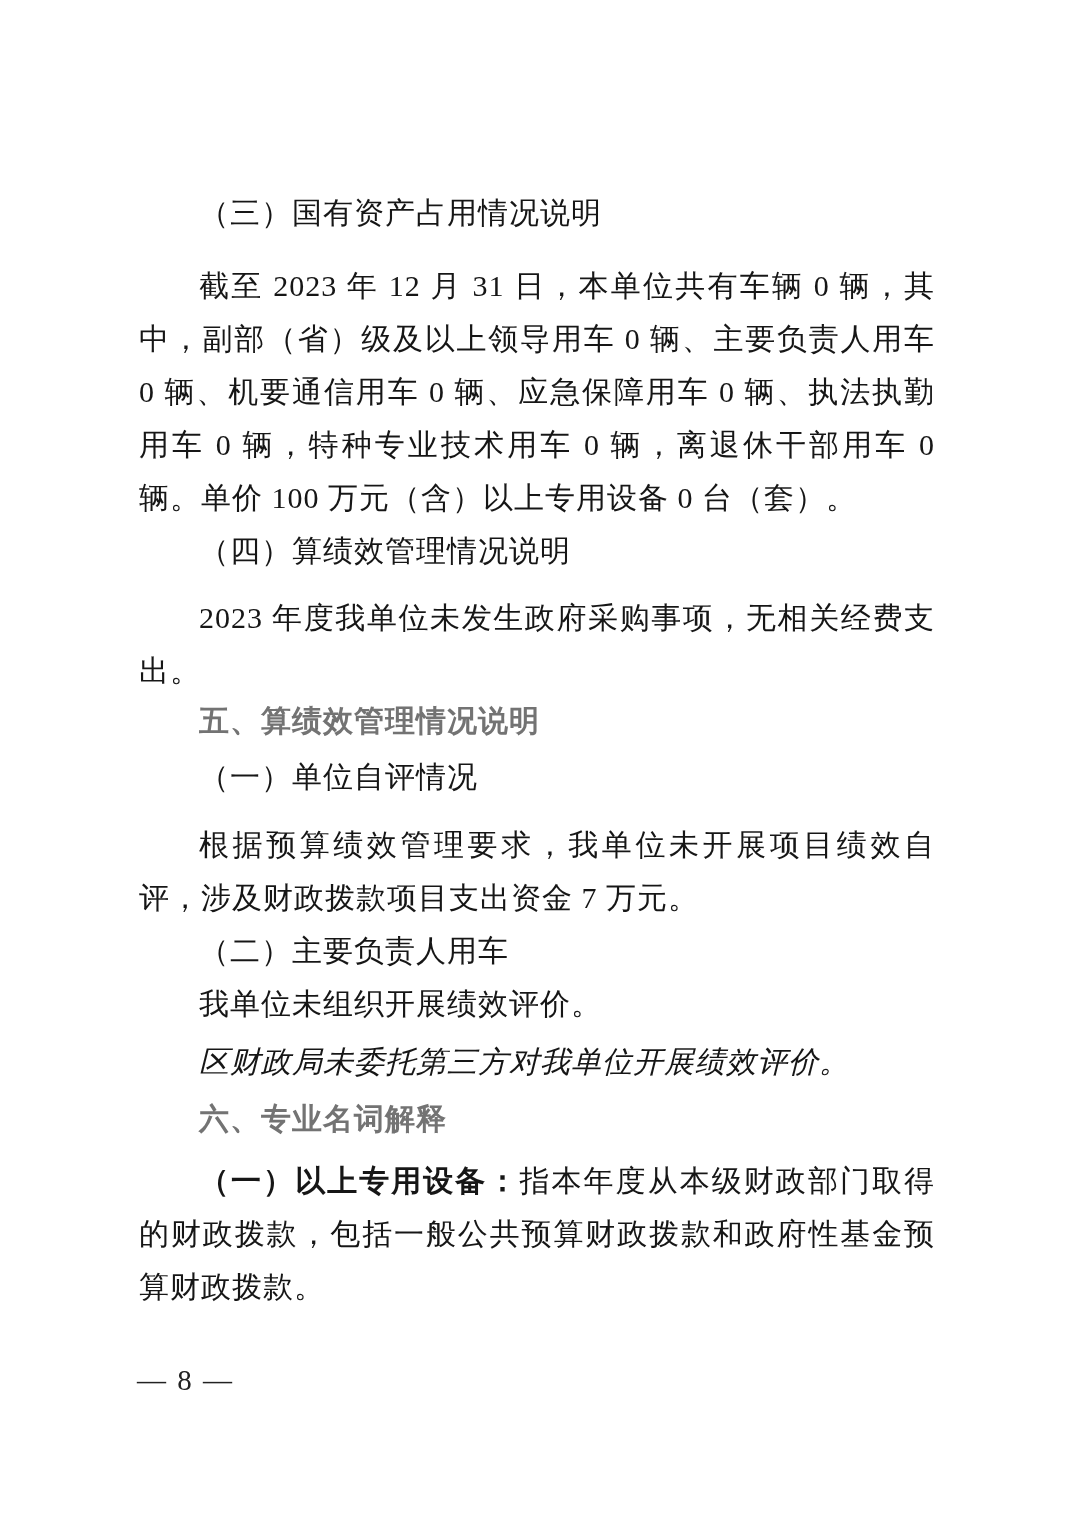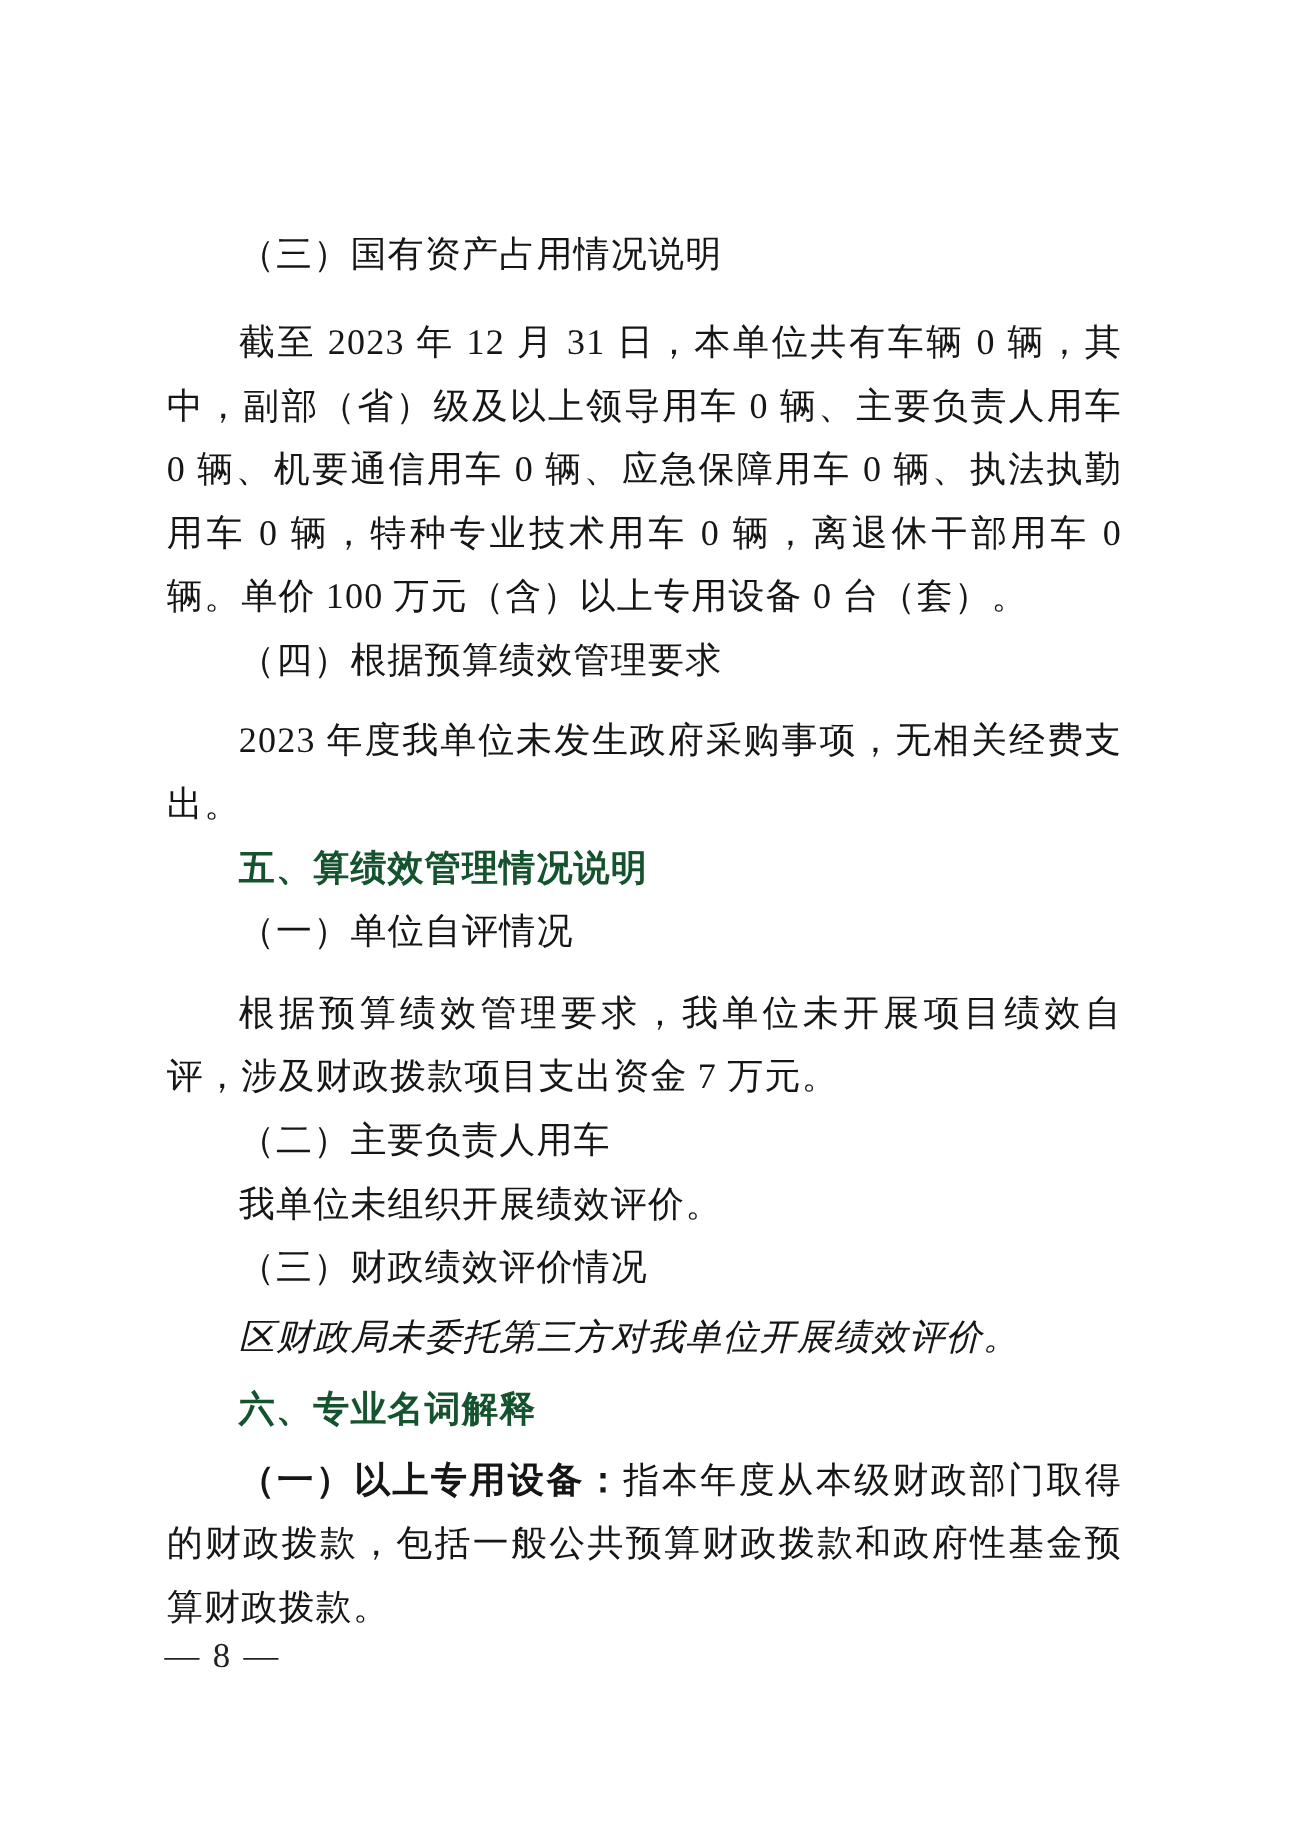--- a/index.html
+++ b/index.html
@@ -41,23 +41,23 @@
     text-indent: 2em;
     letter-spacing: 2px;
   }
   
   .para {
     text-indent: 2em;
   }
   
   .chapter {
     text-indent: 2em;
-    font-family: Liberation Serif, serif;
+    font-family: Liberation Mono, monospace;
     font-weight: 700;
-    color: #14532d;
+    color: #737373;
     letter-spacing: 1px;
   }
   .mt20 { margin-top: 20px !important; }
   .mt15 { margin-top: 15px !important; }
   .mt14 { margin-top: 14px !important; }
   .mt7  { margin-top: 7px  !important; }
   .mt6  { margin-top: 6px  !important; }
   .mt5  { margin-top: 5px  !important; font-style: italic; }
   .term-lead {
     font-weight: 700;
@@ -74,35 +74,34 @@
 </head>
 <body>
 
 <div class="page">
   <div class="content">
 
     <p class="sub">（三）国有资产占用情况说明</p>
 
     <p class="para mt20">截至 2023 年 12 月 31 日，本单位共有车辆 0 辆，其中，副部（省）级及以上领导用车 0 辆、主要负责人用车 0 辆、机要通信用车 0 辆、应急保障用车 0 辆、执法执勤用车 0 辆，特种专业技术用车 0 辆，离退休干部用车 0 辆。单价 100 万元（含）以上专用设备 0 台（套）。</p>
 
-    <p class="sub">（四）根据预算绩效管理要求</p>
+    <p class="sub">（四）算绩效管理情况说明</p>
 
     <p class="para mt14">2023 年度我单位未发生政府采购事项，无相关经费支出。</p>
 
     <p class="chapter">五、算绩效管理情况说明</p>
 
     <p class="sub">（一）单位自评情况</p>
 
     <p class="para mt15">根据预算绩效管理要求，我单位未开展项目绩效自评，涉及财政拨款项目支出资金 7 万元。</p>
 
     <p class="sub">（二）主要负责人用车</p>
 
     <p class="para">我单位未组织开展绩效评价。</p>
 
-    <p class="sub">（三）财政绩效评价情况</p>
 
     <p class="para mt5">区财政局未委托第三方对我单位开展绩效评价。</p>
 
     <p class="chapter mt7">六、专业名词解释</p>
 
     <p class="para mt6">
       <span class="term-lead">（一）以上专用设备：</span><span>指本年度从本级财政部门取得的财政拨款，包括一般公共预算财政拨款和政府性基金预算财政拨款。</span>
     </p>
 
   </div>

